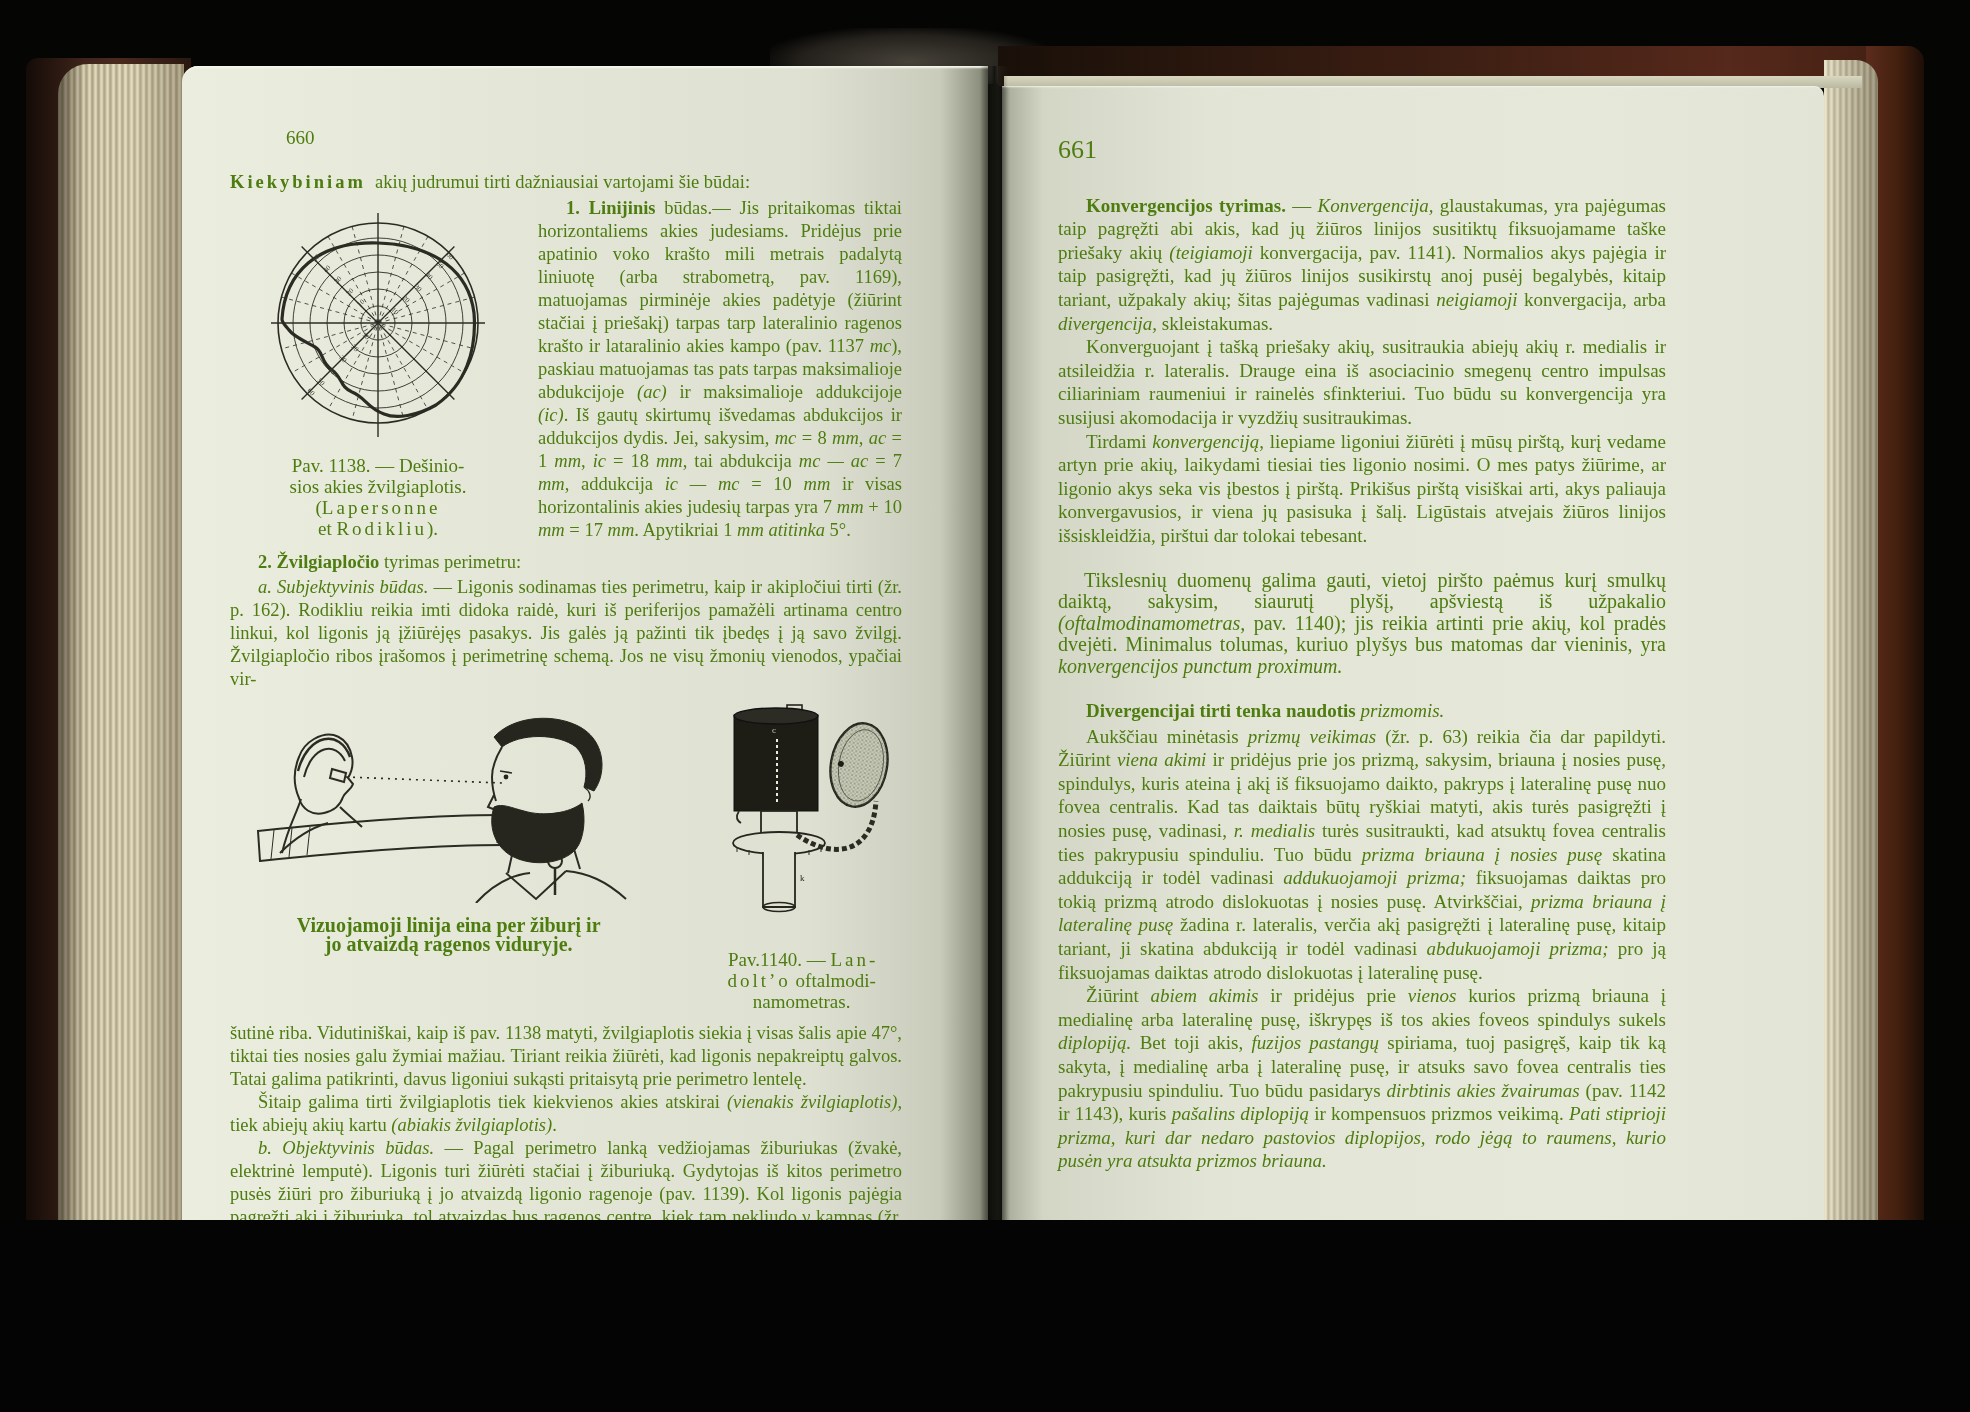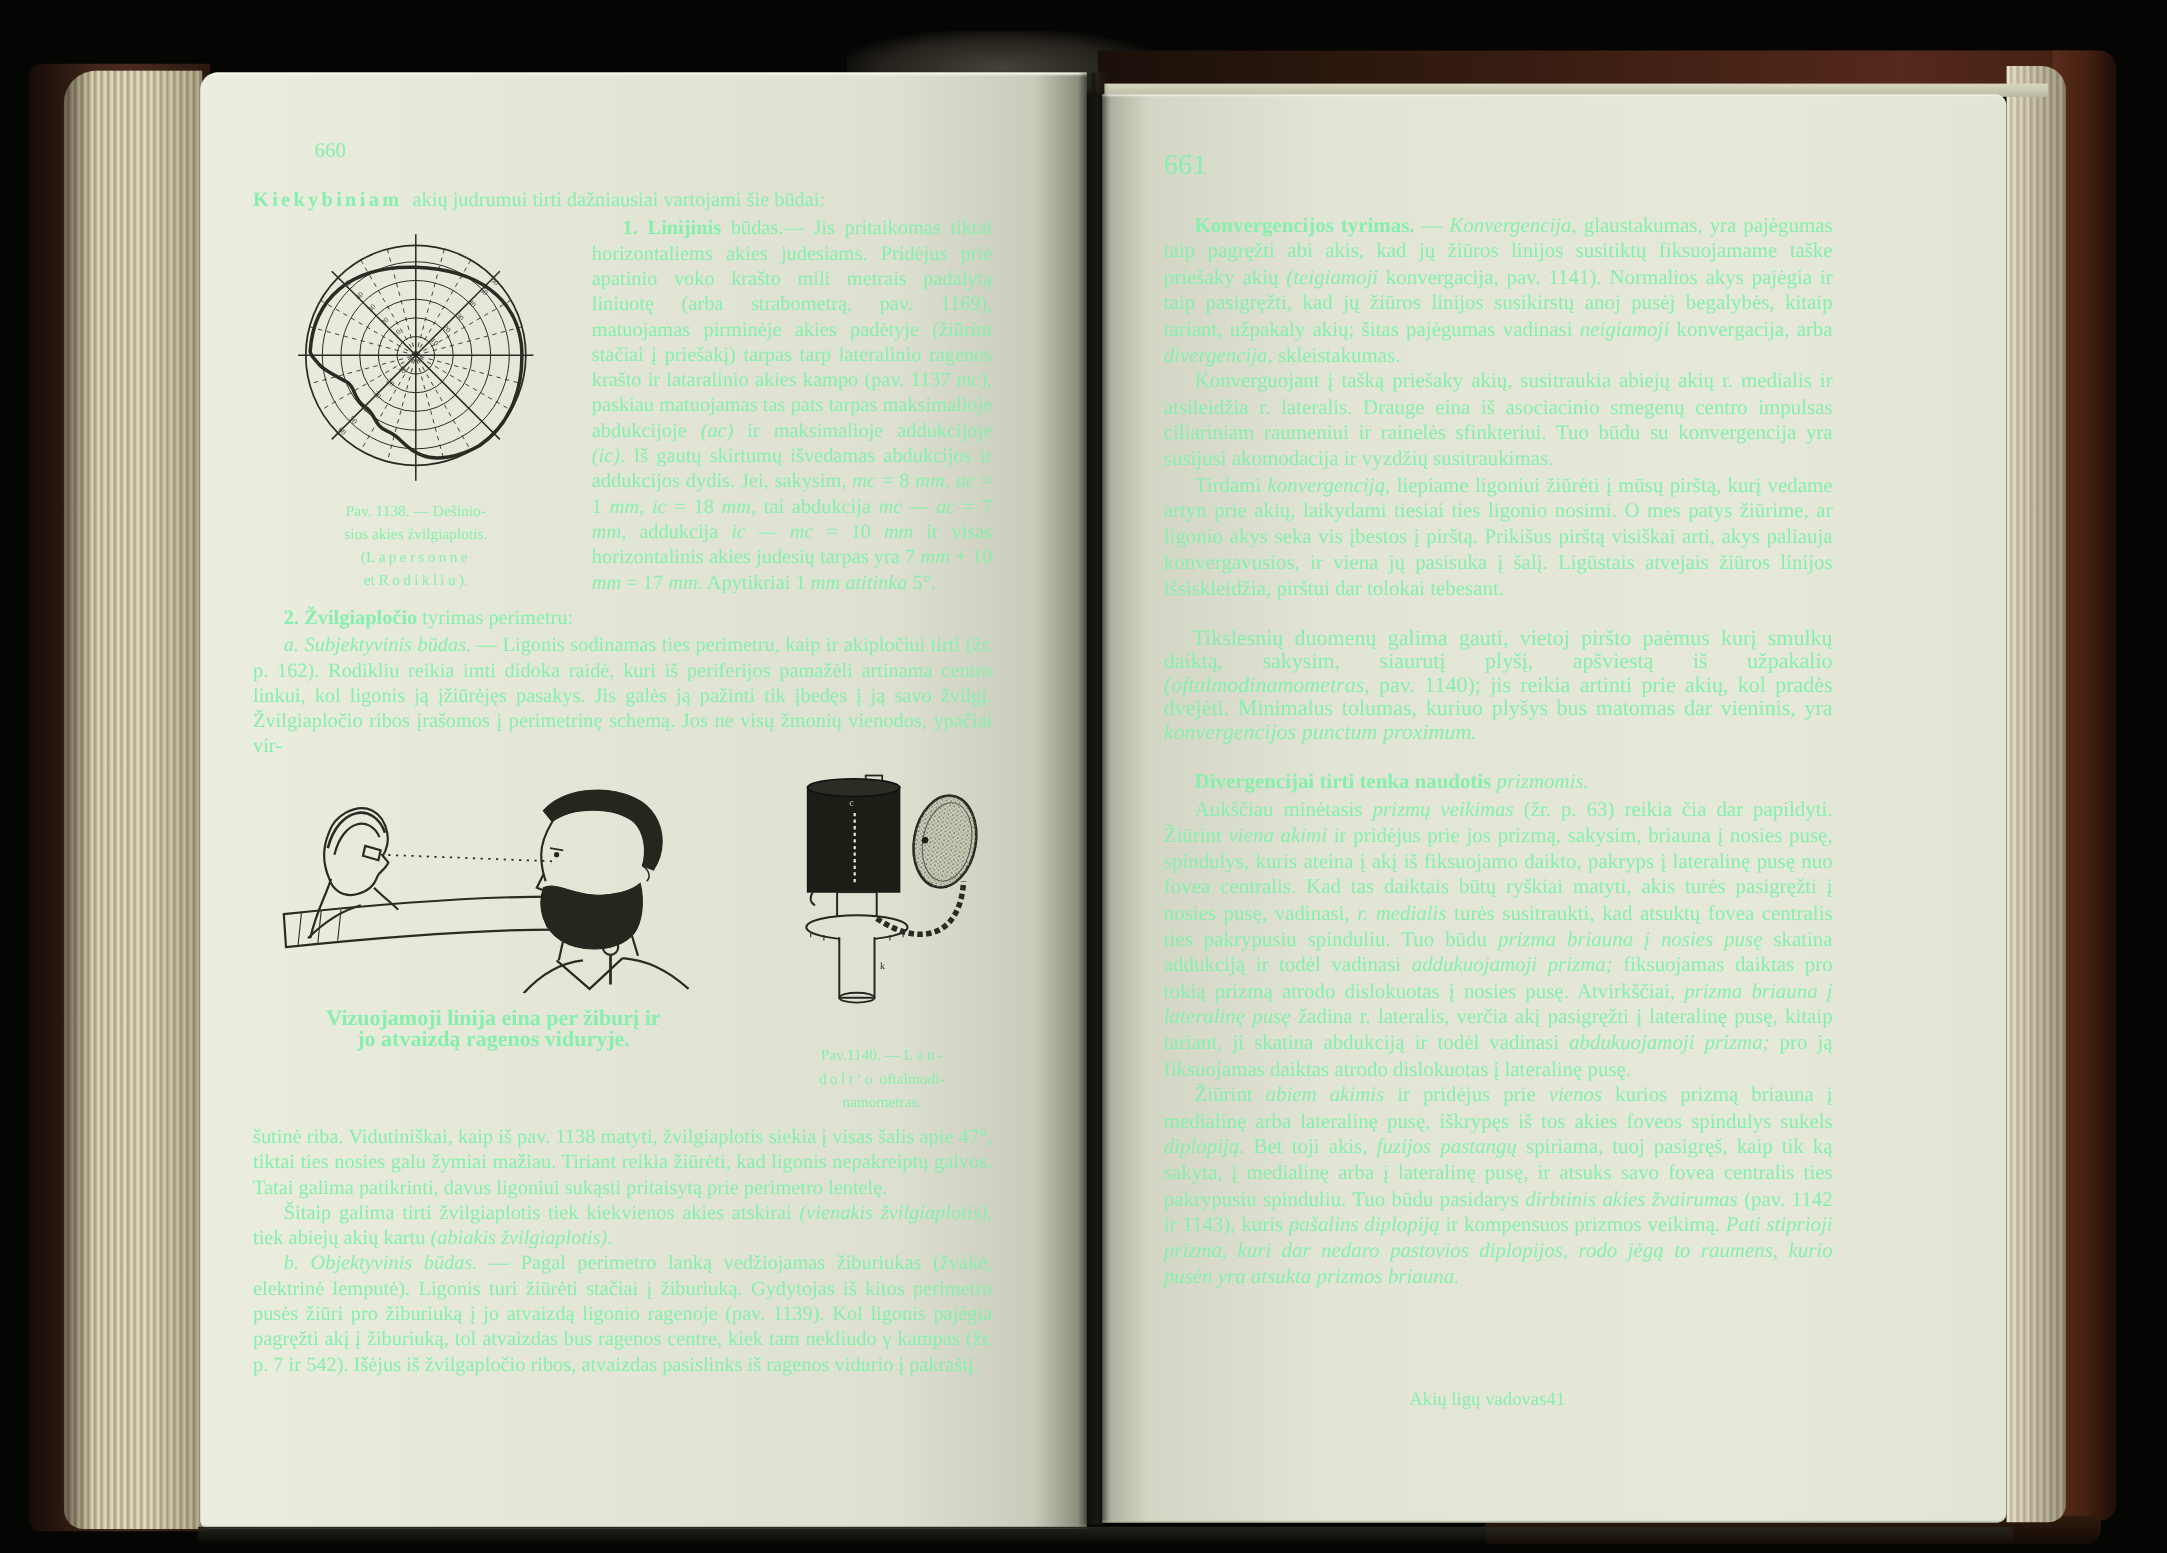--- a/index.html
+++ b/index.html
@@ -1,17 +1,17 @@
 <!DOCTYPE html>
 <html><head>
 <meta charset="utf-8">
 <style>
   html,body{margin:0;padding:0;background:#040404;}
-  .scene{position:relative;width:1970px;height:1412px;background:#050504;overflow:hidden;
-         font-family:"Liberation Serif","DejaVu Serif",serif;color:#86efac;}
+  .scene{position:relative;width:1970px;height:1220px;background:#050504;overflow:hidden;
+         font-family:"Liberation Serif","DejaVu Serif",serif;color:#4d7c0f;}
   
   .cover-left{position:absolute;left:26px;top:58px;width:165px;height:1334px;border-radius:12px 0 0 10px;
       background:linear-gradient(90deg,#140b07 0%,#3e241a 35%,#4a2a1d 55%,#2a1810 100%);}
   .cover-top-right{position:absolute;left:998px;top:46px;width:916px;height:40px;border-radius:0 16px 0 0;
       background:linear-gradient(90deg,#191009 0%,#3a1d12 45%,#55291b 80%,#401f12 100%);}
   .cover-right{position:absolute;left:1866px;top:46px;width:58px;height:1336px;border-radius:0 16px 14px 0;
       background:linear-gradient(90deg,#5b2c1d 0%,#43200f 55%,#1c0e07 100%);}
   .cover-bottom-right{position:absolute;left:1350px;top:1378px;width:560px;height:26px;
       background:linear-gradient(#301a0e,#120a05);border-radius:0 0 14px 6px;}
   .spine-top{position:absolute;left:770px;top:28px;width:280px;height:56px;
@@ -40,21 +40,21 @@
   .col-right{position:absolute;left:1058px;top:138px;width:608px;font-size:19px;line-height:23.6px;text-align:justify;}
   .pagenum-left{padding-left:56px;margin-bottom:22px;font-size:19px;text-align:left;}
   .pagenum-right{text-align:left;margin-bottom:32px;font-size:26px;}
   p.body{margin:0;text-indent:28px;}
   p.noind{text-indent:0;}
   .intro{margin:0 0 3px;text-indent:54px;}
   .ls{letter-spacing:3px;}
   .sec2{margin:9px 0 2px;clear:left;text-indent:28px;}
   .fig1138{float:left;width:296px;margin:4px 12px 0 0;}
   .fig1138 svg{display:block;margin:0 auto;}
-  .cap{text-align:center;font-size:14px;line-height:21px;margin-top:4px;}
+  .cap{text-align:center;font-size:19px;line-height:21px;margin-top:4px;}
   .note{text-align:center;font-size:20px;line-height:19px;font-weight:bold;margin-top:7px;}
   .figrow{display:flex;align-items:flex-start;margin:12px 0 10px 14px;}
   .fig1139{width:420px;}
   .fig1140{width:206px;margin-left:48px;}
   .petit{font-size:20px;line-height:21.5px;margin:22px 0;text-indent:26px;}
   .divhead{margin:2px 0;text-indent:28px;}
   .footer{position:absolute;left:1036px;top:1262px;width:632px;display:flex;justify-content:center;
       font-size:17px;}
   i{font-style:italic;} b{font-weight:bold;}
   svg .ink{stroke:#2b2b24;fill:none;}

